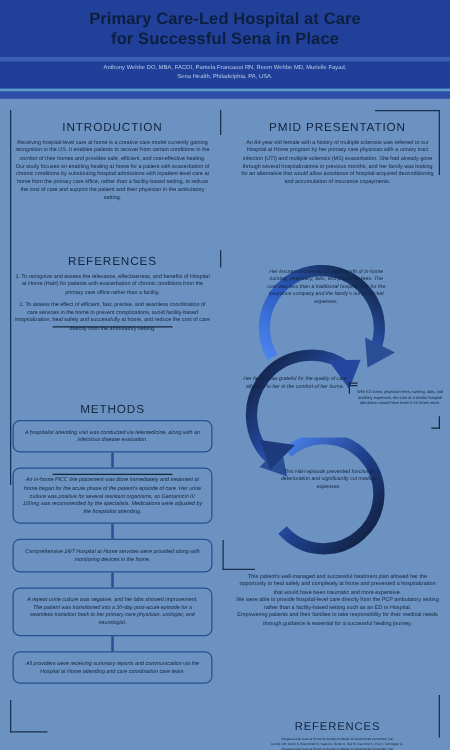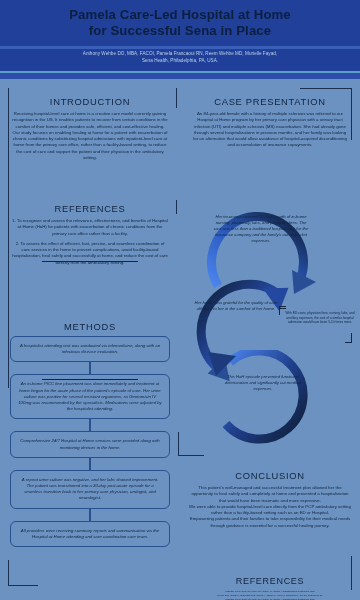--- a/index.html
+++ b/index.html
@@ -89,21 +89,21 @@
 
 <div class="poster">
 
   <div class="header"></div>
   <div class="header-strip"></div>
   <div class="header-authors"></div>
   <div class="header-underline"></div>
   <div class="header-foot"></div>
 
   <div class="title">
-    <span>Pamela Care-Led Hospital at Home</span>
+    <span>Primary Care-Led Hospital at Care</span>
     <span class="l2">for Successful Sena in Place</span>
   </div>
   <div class="authors">
     <div>Anthony Wehbe DO, MBA, FACOI, Pamela Francaoui RN, Reem Wehbe MD, Murielle Fayad,</div>
     <div>Sena Health, Philadelphia, PA, USA.</div>
   </div>
 
   <div class="v-rule" style="left:8px;top:88px;width:1.3px;height:300px;"></div>
   <div class="v-rule" style="left:176px;top:88px;width:1.3px;height:20px;"></div>
   <div class="v-rule" style="left:176px;top:200px;width:1.3px;height:14px;"></div>
@@ -148,21 +148,21 @@
         <div class="fbox">A repeat urine culture was negative, and her labs showed improvement. The patient was transitioned into a 30-day post-acute episode for a seamless transition back to her primary care physician, urologist, and neurologist.</div>
         <div class="fconn"></div>
         <div class="fbox">All providers were receiving summary reports and communication via the Hospital at Home attending and care coordination care team.</div>
       </div>
     </div>
   </div>
 
   <div class="col col-right">
 
     <div style="position:absolute;left:0;top:5px;width:180px;">
-      <div class="sec-title">CASE PRESENTATION</div>
+      <div class="sec-title">PMID PRESENTATION</div>
       <div class="body-text">
         <p>An 84-year-old female with a history of multiple sclerosis was referred to our Hospital at Home program by her primary care physician with a urinary tract infection (UTI) and multiple sclerosis (MS) exacerbation. She had already gone through several hospitalizations in previous months, and her family was looking for an alternative that would allow avoidance of hospital-acquired deconditioning and accumulation of insurance copayments.</p>
       </div>
     </div>
 
     <div style="position:absolute;left:0;top:113px;width:180px;">
 
       <div class="results-wrap">
 
         <svg class="circ" style="left:16px;top:2px;" width="130" height="108" viewBox="0 0 130 108">
@@ -209,21 +209,20 @@
             </linearGradient>
           </defs>
           <path d="M28,12 A44,44 0 1 1 24,74" fill="none" stroke="url(#g3)" stroke-width="9" stroke-linecap="butt"></path>
           <polygon points="6,2 34,6 14,26" fill="#1d3a7c"></polygon>
         </svg>
         <div class="circ-txt" style="left:42px;top:182px;width:82px;">This HaH episode prevented functional deterioration and significantly cut medical expenses.</div>
       </div>
     </div>
 
     <div style="position:absolute;left:0;top:379px;width:180px;">
-      <div class="sec-title">CONCLUSION</div>
       <div class="body-text" style="padding:0 8px;">
         <p>This patient's well-managed and successful treatment plan allowed her the opportunity to heal safely and completely at home and prevented a hospitalization that would have been traumatic and more expensive.</p>
         <p>We were able to provide hospital-level care directly from the PCP ambulatory setting rather than a facility-based setting such as an ED or Hospital.</p>
         <p>Empowering patients and their families to take responsibility for their medical needs through guidance is essential for a successful healing journey.</p>
       </div>
     </div>
 
     <div style="position:absolute;left:0;top:485px;width:180px;">
       <div class="sec-title" style="font-size:9px;">REFERENCES</div>
       <div class="refs">

